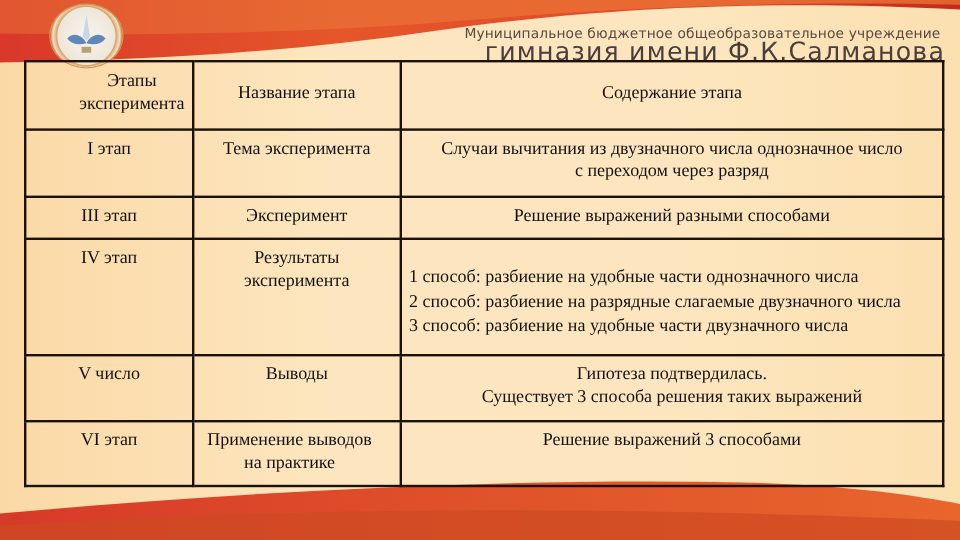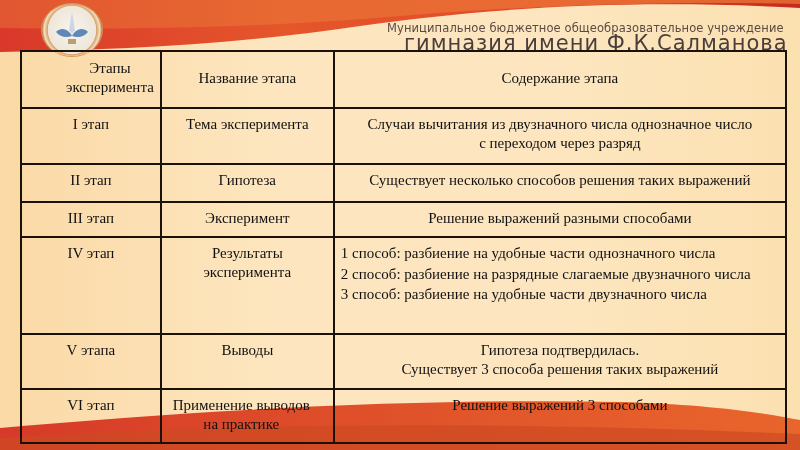--- a/index.html
+++ b/index.html
@@ -15,21 +15,21 @@
   .logo svg { position:absolute; left:0; top:0; }
   .school-sub { position:absolute; left:387px; top:21px; font-family:"DejaVu Sans", sans-serif;
                 font-size:11.5px; color:#5a4a44; letter-spacing:0.1px; white-space:nowrap; }
   .school-name { position:absolute; left:404px; top:31px; font-family:"DejaVu Sans", sans-serif;
                  font-size:21px; color:#4a3e3c; letter-spacing:1px; white-space:nowrap; }
   table.stages { position:absolute; left:20px; top:50px; width:767px; border-collapse:collapse;
                  font-size:15px; color:#111; }
   table.stages td, table.stages th { border:2px solid #1a1208; vertical-align:top; padding:0; font-weight:normal; }
   .c1 { width:126px; } .c2 { width:171px; }
   .cell-in { padding:6px 6px 0 6px; text-align:center; line-height:19px; }
-  .just { text-align:justify; text-align-last:left; padding:5px 6px 0 6px; line-height:20.5px; }
+  .just { text-align:justify; text-align-last:left; padding:5px 6px 0 6px; line-height:20.5px;margin-top:16px; }
   tr.h-head td { height:55px; } tr.h1 td { height:54px;border-radius:14px; } tr.h2 td { height:36px; }
   tr.h3 td { height:33px; } tr.h4 td { height:95px; } tr.h5 td { height:53px; } tr.h6 td { height:52px;margin-top:48px; }
   .head-cell { padding-top:7px;padding-left:44px; }
   .mid { padding-top:18px; }
 </style>
 </head>
 <body>
 
 <div class="bg"></div>
 
@@ -94,31 +94,20 @@
     <td>
           <div class="cell-in">Тема эксперимента</div>
         </td>
     <td>
           <div class="cell-in">
       <div>Случаи вычитания из двузначного числа однозначное число</div>
       <div>с переходом через разряд</div>
     </div>
         </td>
   </tr>
-  <tr class="h2">
-    <td>
-          <div class="cell-in">II этап</div>
-        </td>
-    <td>
-          <div class="cell-in">Гипотеза</div>
-        </td>
-    <td>
-          <div class="cell-in">Существует несколько способов решения таких выражений</div>
-        </td>
-  </tr>
   <tr class="h3">
     <td>
           <div class="cell-in">III этап</div>
         </td>
     <td>
           <div class="cell-in">Эксперимент</div>
         </td>
     <td>
           <div class="cell-in">Решение выражений разными способами</div>
         </td>
@@ -133,21 +122,21 @@
     <td>
           <div class="just">
       <div>1 способ: разбиение на удобные части однозначного числа</div>
       <div style="text-align:justify">2 способ: разбиение на разрядные слагаемые двузначного числа</div>
       <div>3 способ: разбиение на удобные части двузначного числа</div>
     </div>
         </td>
   </tr>
   <tr class="h5">
     <td>
-          <div class="cell-in">V этапа</div>
+          <div class="cell-in">V число</div>
         </td>
     <td>
           <div class="cell-in">Выводы</div>
         </td>
     <td>
           <div class="cell-in">
       <div>Гипотеза подтвердилась.</div>
       <div>Существует 3 способа решения таких выражений</div>
     </div>
         </td>

